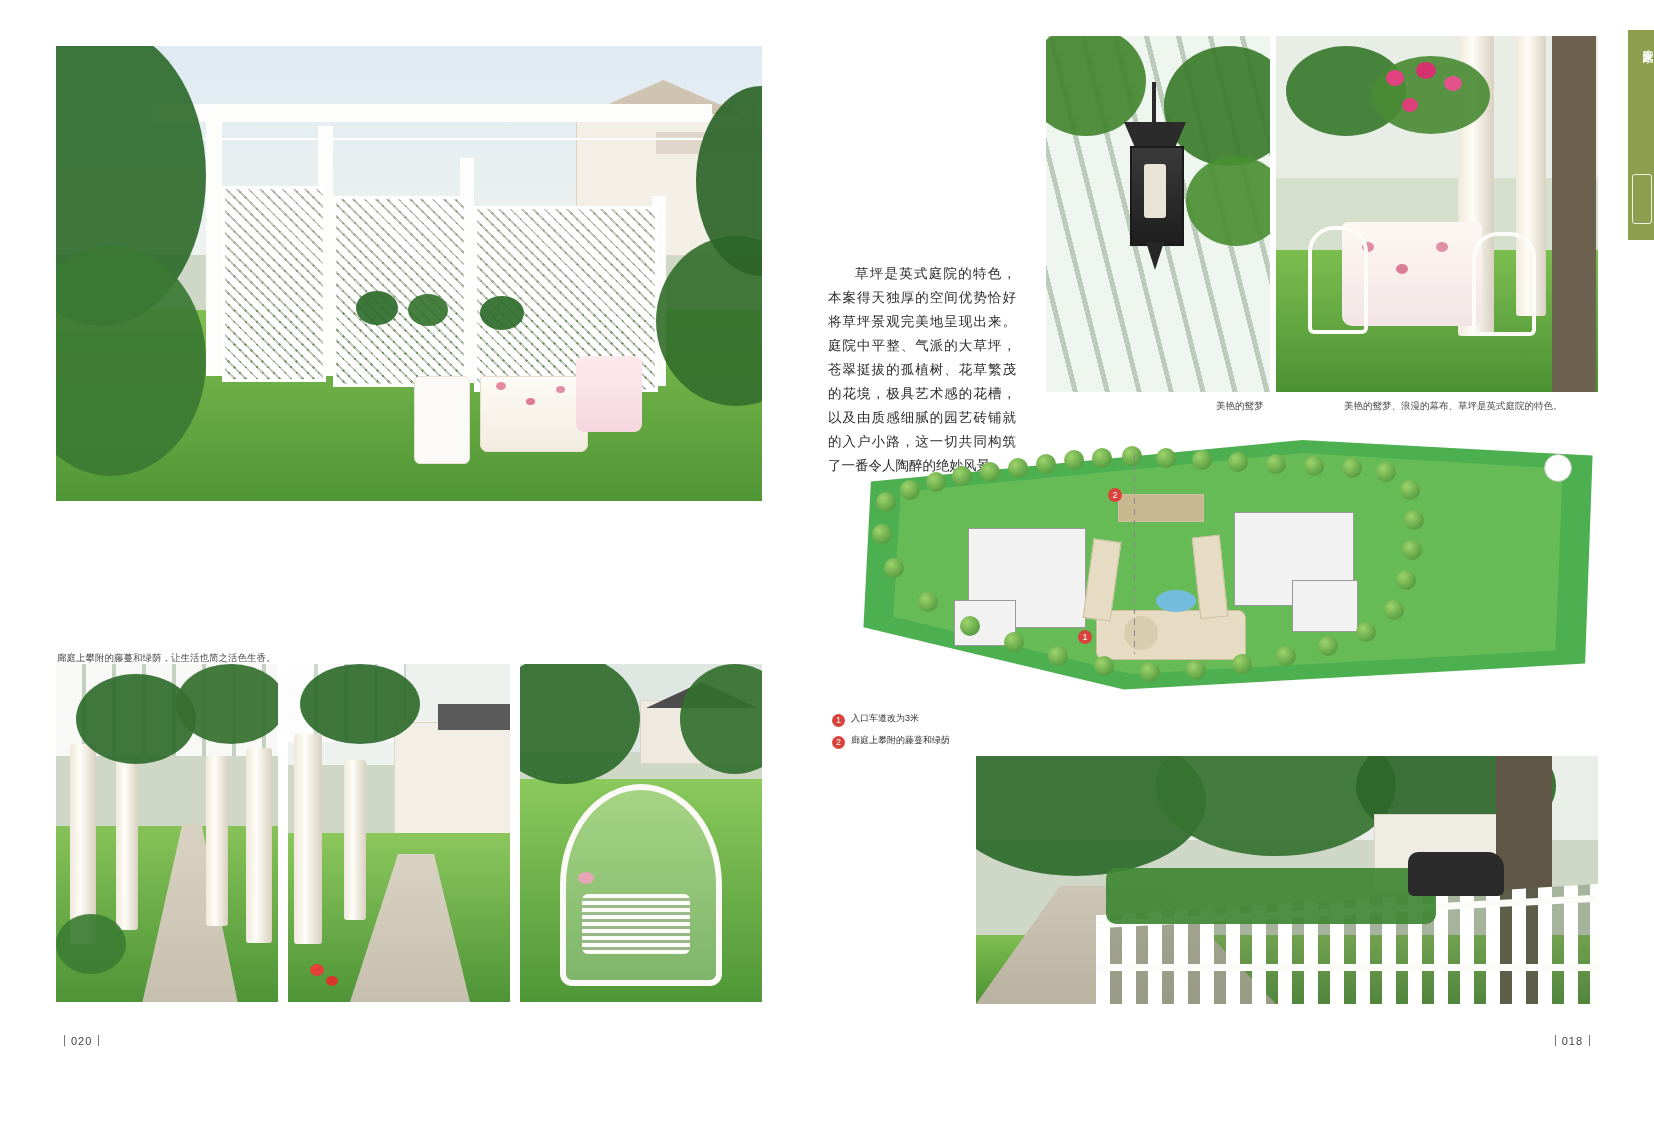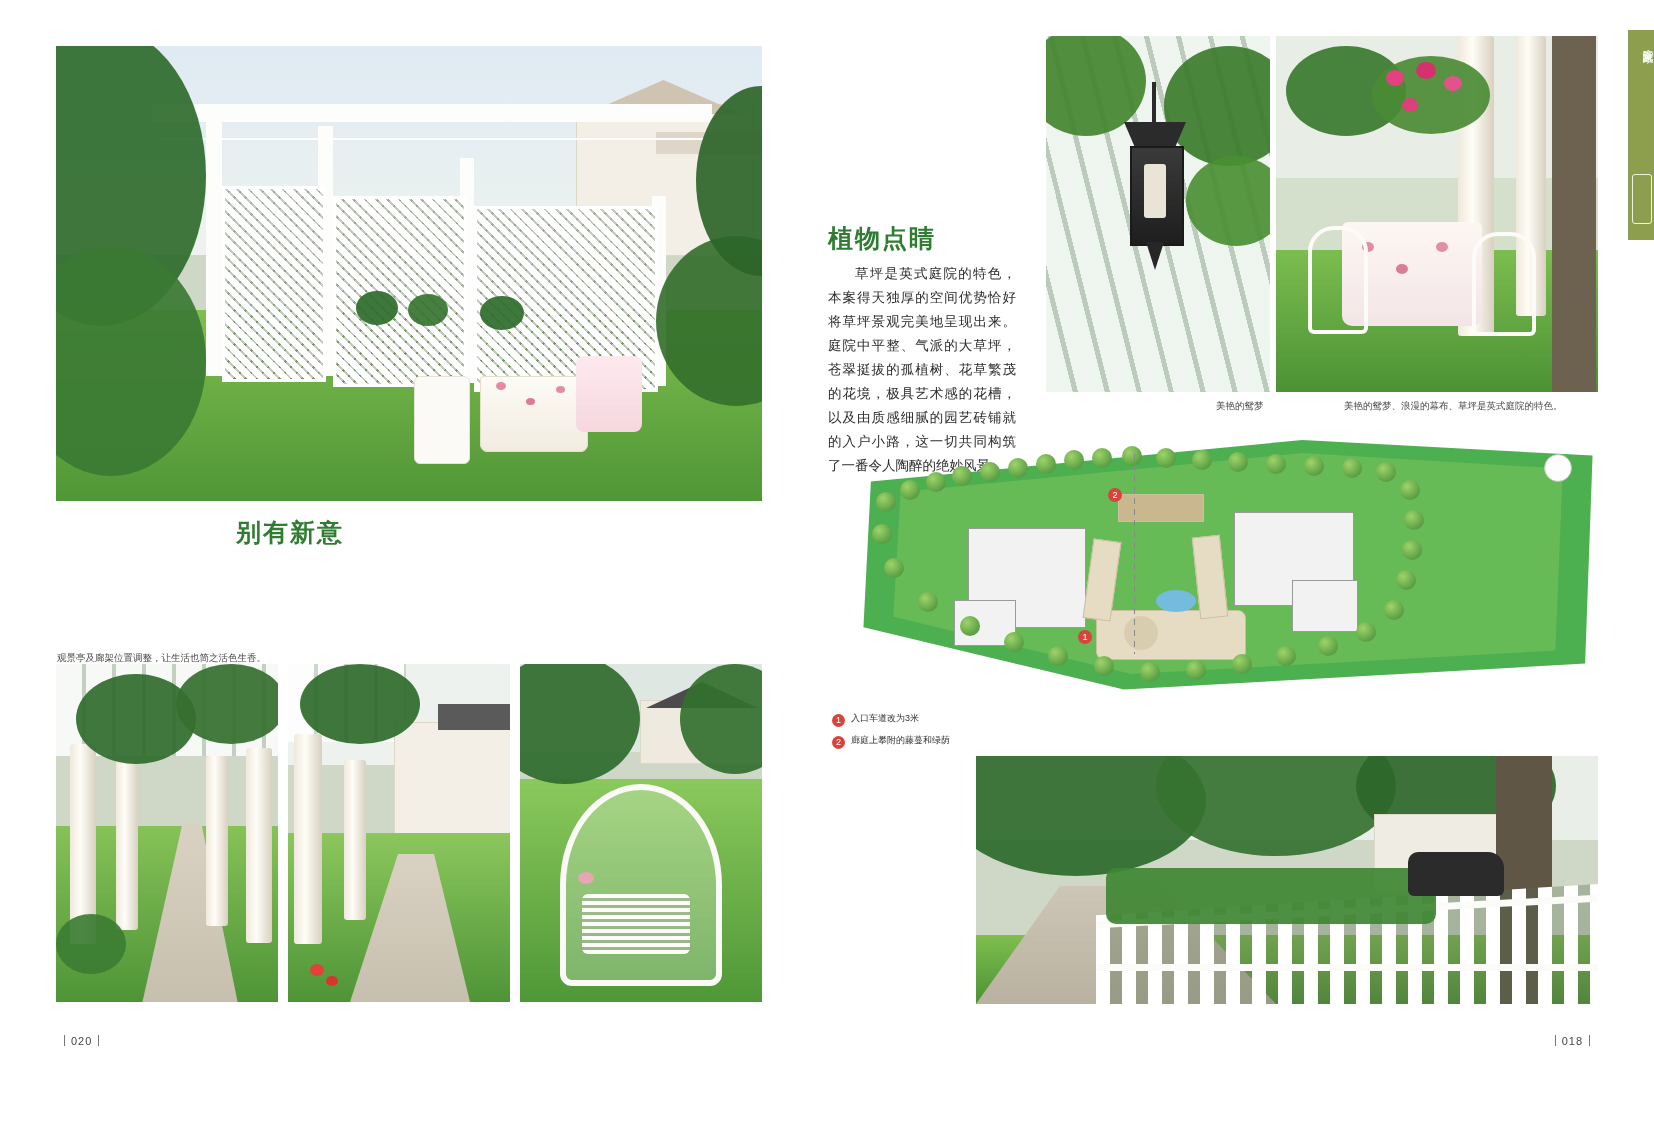--- a/index.html
+++ b/index.html
@@ -102,24 +102,23 @@
          background:#fbfaf7;border:1px solid #e8e2d6;border-radius:6px;"></div>
     <div style="position:absolute;left:520px;top:310px;width:66px;height:76px;
          background:linear-gradient(#fde9ee,#f6d7df);border-radius:8px;"></div>
 
     <div class="foliage" style="left:-60px;top:-20px;width:210px;height:300px;background:#2f6b2c;"></div>
     <div class="foliage" style="left:-40px;top:200px;width:190px;height:230px;background:#3b7a33;"></div>
     <div class="foliage" style="left:600px;top:190px;width:160px;height:170px;background:#35702d;"></div>
     <div class="foliage" style="left:640px;top:40px;width:130px;height:190px;background:#2c6529;"></div>
   </div>
 
-  <div class="head" style="left:236px;top:516px;width:300px;font-size:25px;">别有新意</div>
-
-
-  <div class="cap" style="left:57px;top:652px;width:420px;">观景亭及廊架位置调整，让生活也简之活色生香。</div>
+
+
+  <div class="cap" style="left:57px;top:652px;width:420px;">廊庭上攀附的藤蔓和绿荫，让生活也简之活色生香。</div>
 
   <div class="ph" style="left:56px;top:664px;width:222px;height:338px;">
     <div class="glassroof" style="left:0;top:0;width:100%;height:92px;"></div>
     <div class="grass" style="height:52%;background:linear-gradient(#86c257,#4e9437);"></div>
     <div class="path" style="left:86px;top:160px;width:96px;height:180px;
          clip-path:polygon(42% 0,62% 0,100% 100%,0 100%);"></div>
     <div class="column" style="left:14px;top:80px;width:26px;height:200px;"></div>
     <div class="column" style="left:60px;top:96px;width:22px;height:170px;"></div>
     <div class="column" style="left:150px;top:92px;width:22px;height:170px;"></div>
     <div class="column" style="left:190px;top:84px;width:26px;height:195px;"></div>
@@ -156,21 +155,20 @@
          border:6px solid #fbfaf6;border-radius:50% 50% 12px 12px;
          border-top-color:#fbfaf6;background:rgba(255,255,255,.25);"></div>
     <div style="position:absolute;left:62px;top:230px;width:108px;height:60px;
          background:repeating-linear-gradient(#fcfcf9 0 4px,rgba(170,180,160,.5) 4px 7px);
          border-radius:6px;"></div>
     <div class="flower" style="left:58px;top:208px;width:16px;height:12px;background:#e7a6b4;"></div>
   </div>
 
   <div class="folio" style="left:58px;"><span class="bar"></span><span>020</span><span class="bar"></span></div>
 
-  <div class="head" style="left:828px;top:222px;width:300px;font-size:25px;">植物点睛</div>
 
   <div class="body-cn" style="left:828px;top:262px;width:188px;text-indent:27px;line-height:1.78;">草坪是英式庭院的特色，本案得天独厚的空间优势恰好将草坪景观完美地呈现出来。庭院中平整、气派的大草坪，苍翠挺拔的孤植树、花草繁茂的花境，极具艺术感的花槽，以及由质感细腻的园艺砖铺就的入户小路，这一切共同构筑了一番令人陶醉的绝妙风景。</div>
 
   <div class="ph" style="left:1046px;top:36px;width:224px;height:356px;background:#cfd8cf;">
     <div class="glassroof" style="left:0;top:0;width:100%;height:100%;
          background:repeating-linear-gradient(76deg,rgba(240,246,240,.95) 0 26px,rgba(182,198,182,.75) 26px 31px);"></div>
     <div class="foliage" style="left:-20px;top:-10px;width:120px;height:110px;background:#43862f;"></div>
     <div class="foliage" style="left:118px;top:10px;width:130px;height:120px;background:#3b7c2c;"></div>
     <div class="foliage" style="left:140px;top:120px;width:100px;height:90px;background:#4b8f33;"></div>
 

